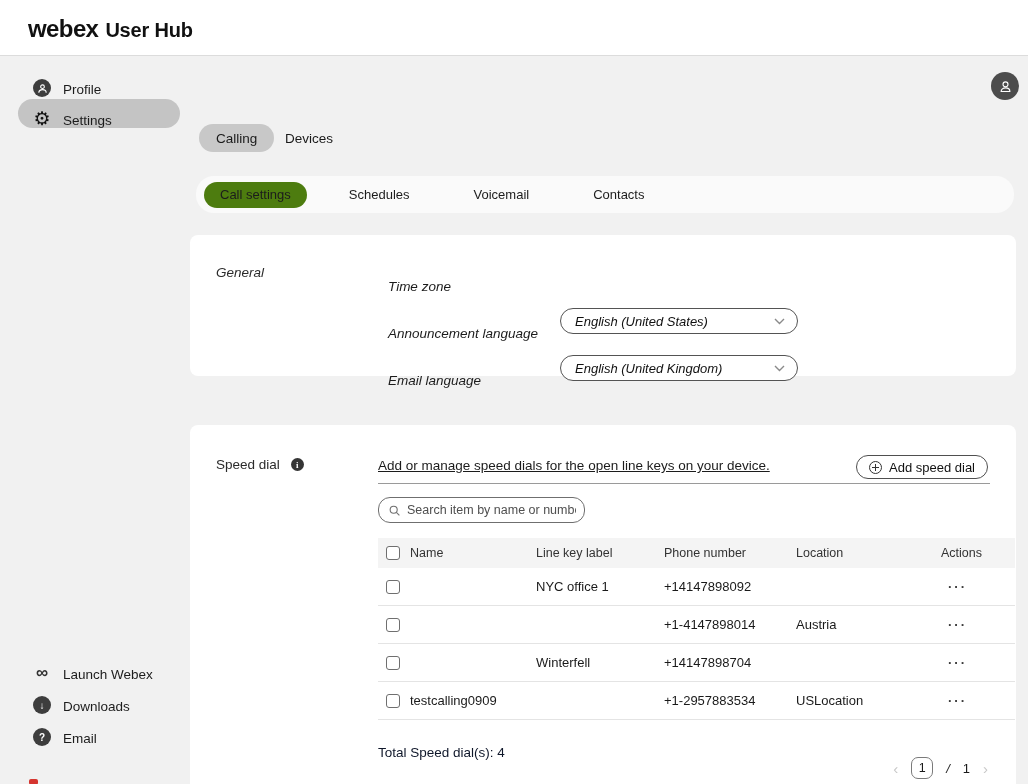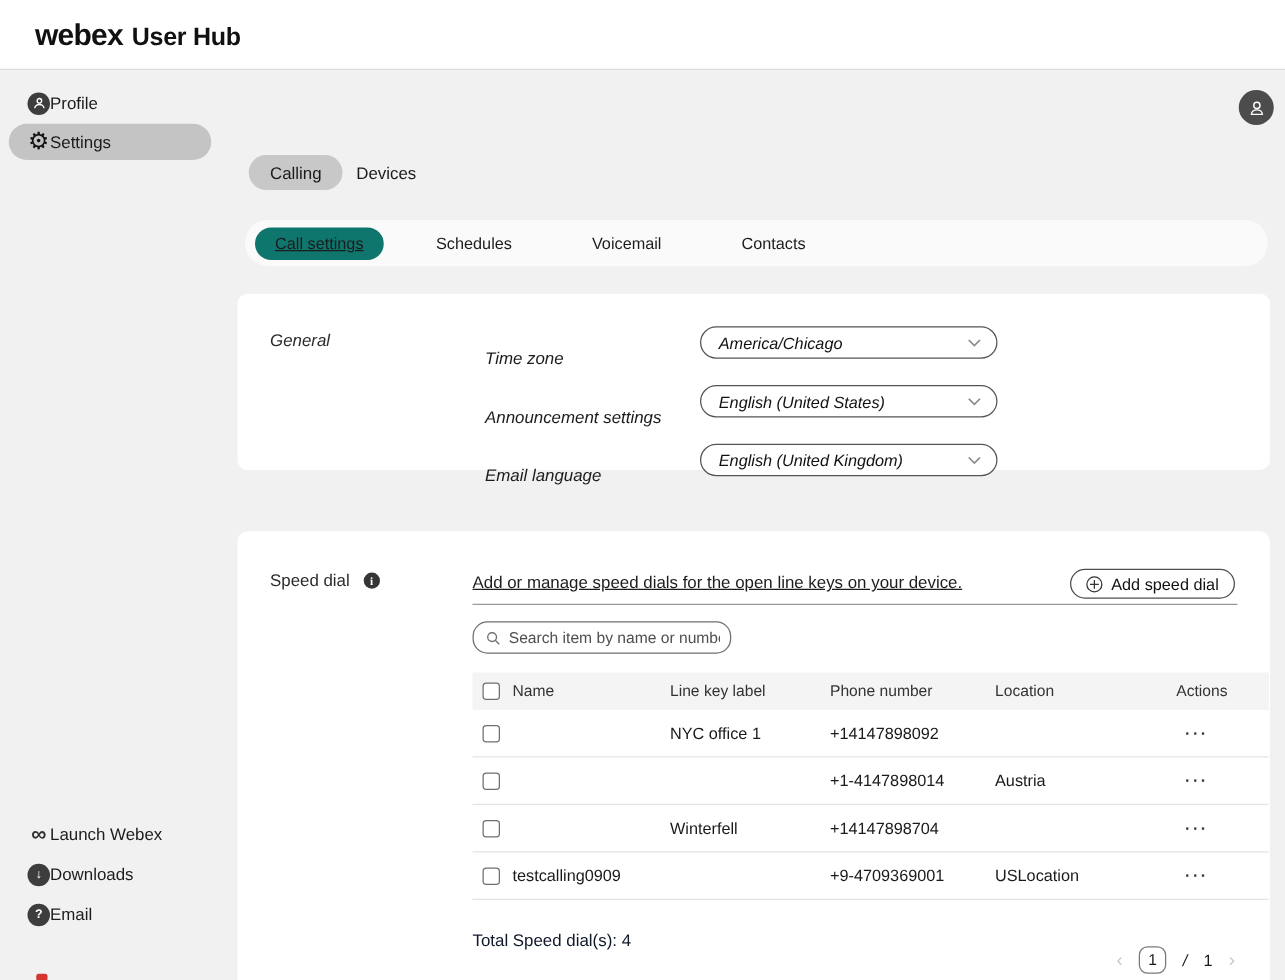--- a/index.html
+++ b/index.html
@@ -7,42 +7,42 @@
     font-family:"Liberation Sans", sans-serif; background:#f1f1f1; color:#1a1a1a; }
 
   
   .header { position:absolute; left:0; top:0; width:1028px; height:56px;
     background:#ffffff; border-bottom:1px solid #dcdcdc; }
   .brand { position:absolute; left:28px; top:15px; display:flex; align-items:baseline; gap:7px; }
   .brand-bold { font-size:24px; font-weight:bold; letter-spacing:-0.6px; color:#111; }
   .brand-rest { font-size:20px; font-weight:bold; letter-spacing:-0.2px; color:#111; }
 
   
-  .side-item { position:absolute; left:7px; width:162px; height:29px; border-radius:15px;
-    display:flex; align-items:center; padding-left:15px; font-size:13.5px; color:#1c1c1c; cursor:pointer; }
+  .side-item { position:absolute; left:18px; width:162px; height:29px; border-radius:15px;
+    display:flex; align-items:flex-end; gap:12px; padding-left:15px; font-size:13.5px; color:#1c1c1c; cursor:pointer; }
   .side-item.selected { background:#c4c4c4; }
   .circle-ic { width:18px; height:18px; border-radius:50%; background:#3d3d3d; color:#fff;
     display:flex; align-items:center; justify-content:center; font-size:10px; font-weight:bold; flex:0 0 18px; }
   .gear { font-size:19px; color:#111; width:18px; text-align:center; line-height:18px; }
   .webex-ic { font-size:17px; font-weight:bold; color:#333; width:18px; text-align:center; line-height:18px; }
   .red-clip { position:absolute; left:29px; top:779px; width:9px; height:6px; background:#d5352f; border-radius:2px; }
 
   
   .avatar { position:absolute; left:991px; top:72px; width:28px; height:28px; border-radius:50%;
     background:#4c4c4c; display:flex; align-items:center; justify-content:center; cursor:pointer; }
 
   
   .tab { position:absolute; height:28px; border-radius:14px; display:flex; align-items:center;
     padding:12px 17px; font-size:13.5px; cursor:pointer; }
   .tab.selected { background:#c8c8c8; }
   .subtab-bar { position:absolute; left:196px; top:176px; width:818px; height:37px;
     background:#fafafa; border-radius:18px; display:flex; align-items:center; padding-left:8px; }
   .subtab { height:26px; border-radius:13px; display:flex; align-items:center; padding:0 16px;
     font-size:13px; color:#1c1c1c; cursor:pointer; margin-right:20px; }
-  .subtab.selected { background:#0f766e;text-decoration:underline; }
+  .subtab.selected { background:#4d7c0f; }
   .subtab.plain { padding:0 22px; }
 
   
   .card { position:absolute; left:190px; width:826px; background:#ffffff; border-radius:8px; }
   .card-general { top:235px; height:141px;font-style:italic; }
   .card-speed { top:425px; height:359px; border-radius:8px 8px 0 0; }
   .section-label { position:absolute; left:26px; font-size:13.5px; color:#2b2b2b; }
 
   .form-row { position:absolute; left:198px; height:26px; display:flex; align-items:center; }
   .form-label { width:172px; font-size:13.5px; color:#1c1c1c;margin-top:24px; }
@@ -148,29 +148,23 @@
   <div class="subtab plain">
     <span>Contacts</span>
   </div>
 </div>
 
 <div class="card card-general">
   <div class="section-label" style="top:30px">General</div>
 
   <div class="form-row" style="top:26px">
     <span class="form-label">Time zone</span>
-    <div class="select">
-      <span>America/Chicago</span>
-      <svg width="11" height="7" viewBox="0 0 11 7" fill="none" stroke="#8a8a8a" stroke-width="1.4">
-          <path d="M1 1l4.5 4.5L10 1"></path>
-        </svg>
-    </div>
   </div>
   <div class="form-row" style="top:73px">
-    <span class="form-label">Announcement settings</span>
+    <span class="form-label">Announcement language</span>
     <div class="select">
       <span>English (United States)</span>
       <svg width="11" height="7" viewBox="0 0 11 7" fill="none" stroke="#8a8a8a" stroke-width="1.4">
           <path d="M1 1l4.5 4.5L10 1"></path>
         </svg>
     </div>
   </div>
   <div class="form-row" style="top:120px">
     <span class="form-label">Email language</span>
     <div class="select">
@@ -233,21 +227,21 @@
       <span></span>
       <span>Winterfell</span>
       <span>+14147898704</span>
       <span></span>
       <span class="dots">···</span>
     </div>
     <div class="trow tbody-row">
       <span class="checkbox"></span>
       <span>testcalling0909</span>
       <span></span>
-      <span>+9-4709369001</span>
+      <span>+1-2957883534</span>
       <span>USLocation</span>
       <span class="dots">···</span>
     </div>
   </div>
 
   <div class="total-label">Total Speed dial(s): 4</div>
 
   <div class="pager">
     <span class="pg-chev">‹</span>
     <span class="pg-box">1</span>

